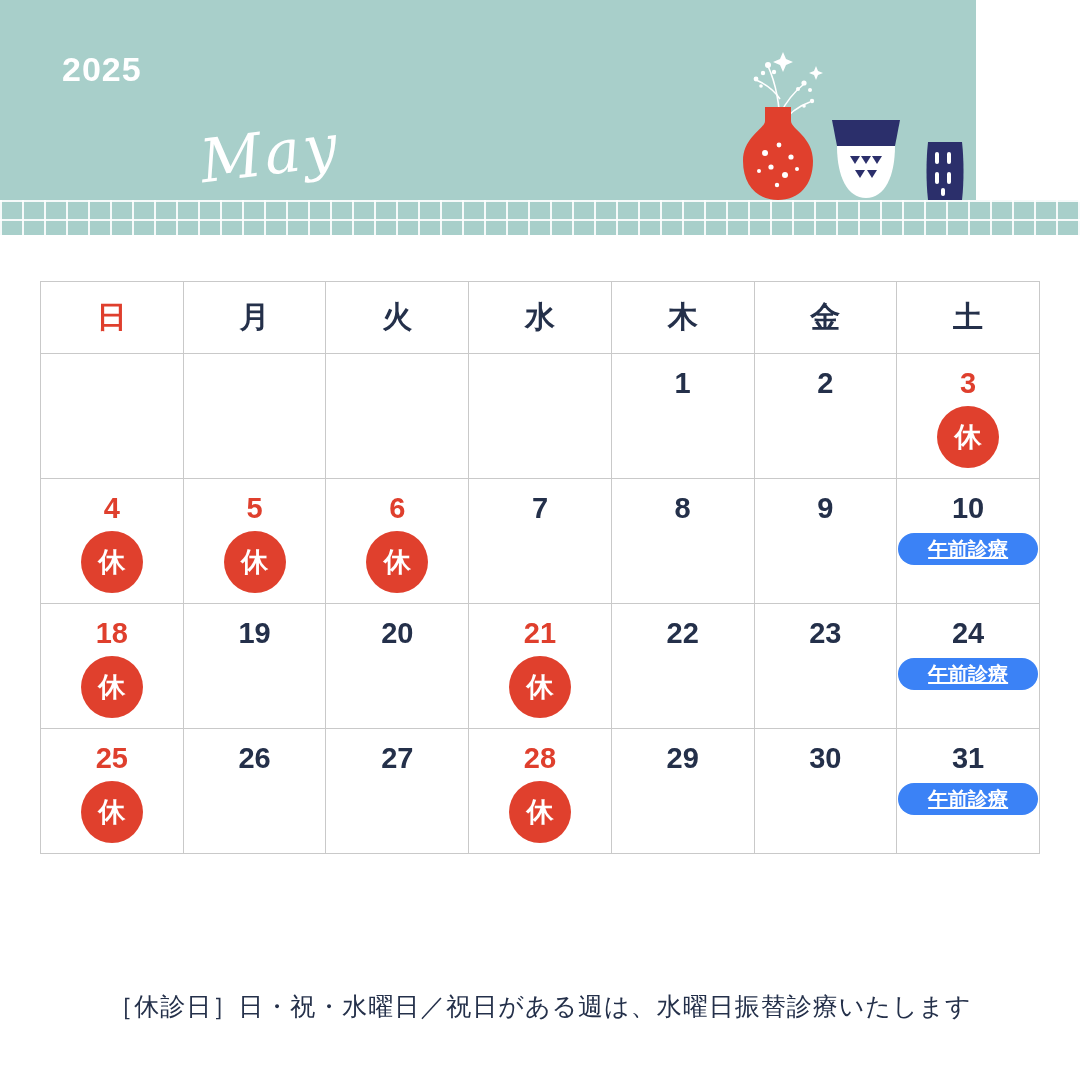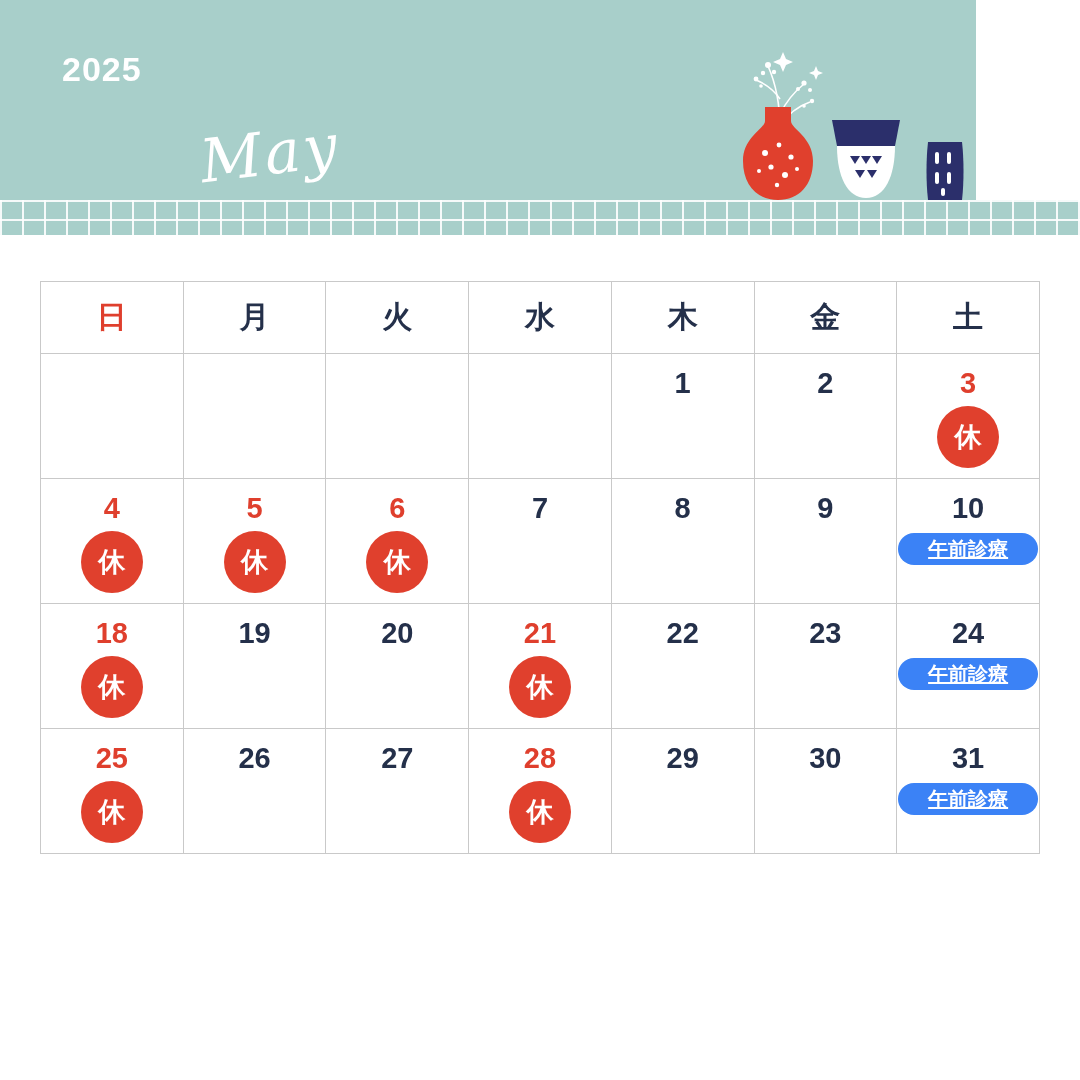--- a/index.html
+++ b/index.html
@@ -338,13 +338,14 @@
           <td>
             <span class="daynum">31</span>
             <span class="badge-am">午前診療</span>
           </td>
         </tr>
       </tbody>
   </table>
 </div>
 
 <div class="notes">
+  <div>［休診日］日・祝・水曜日／祝日がある週は、水曜日振替診療いたします</div>
 </div>
 
 </body></html>

